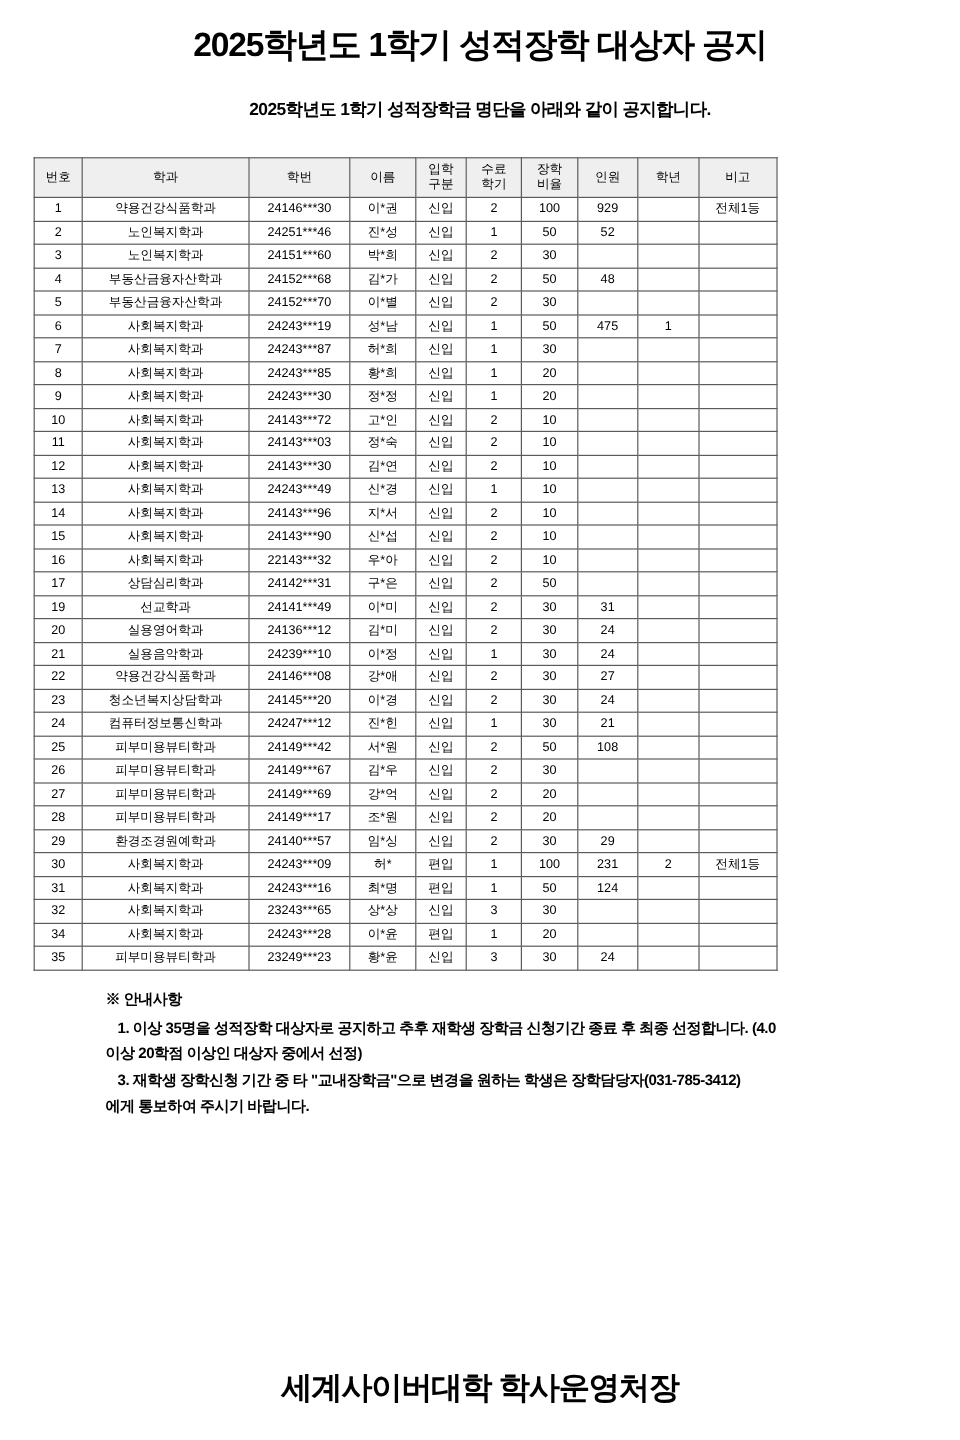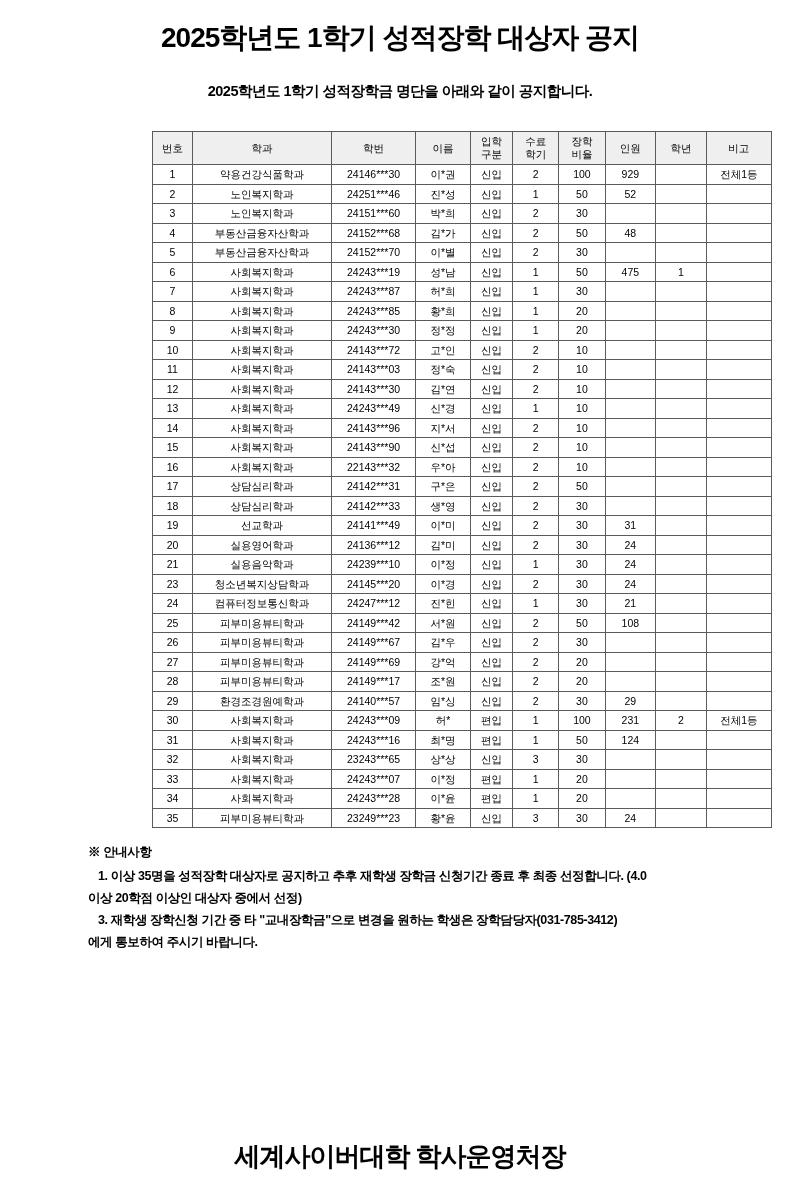--- a/index.html
+++ b/index.html
@@ -33,21 +33,21 @@
   .doc-subtitle {
     text-align: center;
     font-size: 14.5px;
     font-weight: bold;
     margin-top: 28px;
     letter-spacing: -0.5px;
   }
   .table-wrap {
     margin-top: 30px;
     display: flex;
-    justify-content: flex-end;
+    justify-content: flex-start;
   }
   table.sch {
     border-collapse: collapse;
     width: 620px;
     table-layout: fixed;
     font-size: 10.5px;
   }
   table.sch th, table.sch td {
     border: 1px solid #5b5b5b;
     text-align: center;
@@ -353,32 +353,20 @@
             <td>24142***31</td>
             <td>구*은</td>
             <td>신입</td>
             <td>2</td>
             <td>50</td>
             <td></td>
             <td></td>
             <td></td>
           </tr>
           <tr>
-            <td>18</td>
-            <td>상담심리학과</td>
-            <td>24142***33</td>
-            <td>생*영</td>
-            <td>신입</td>
-            <td>2</td>
-            <td>30</td>
-            <td></td>
-            <td></td>
-            <td></td>
-          </tr>
-          <tr>
             <td>19</td>
             <td>선교학과</td>
             <td>24141***49</td>
             <td>이*미</td>
             <td>신입</td>
             <td>2</td>
             <td>30</td>
             <td>31</td>
             <td></td>
             <td></td>
@@ -401,20 +389,32 @@
             <td>24239***10</td>
             <td>이*정</td>
             <td>신입</td>
             <td>1</td>
             <td>30</td>
             <td>24</td>
             <td></td>
             <td></td>
           </tr>
           <tr>
+            <td>22</td>
+            <td>약용건강식품학과</td>
+            <td>24146***08</td>
+            <td>강*애</td>
+            <td>신입</td>
+            <td>2</td>
+            <td>30</td>
+            <td>27</td>
+            <td></td>
+            <td></td>
+          </tr>
+          <tr>
             <td>23</td>
             <td>청소년복지상담학과</td>
             <td>24145***20</td>
             <td>이*경</td>
             <td>신입</td>
             <td>2</td>
             <td>30</td>
             <td>24</td>
             <td></td>
             <td></td>
@@ -516,32 +516,20 @@
             <td></td>
           </tr>
           <tr>
             <td>32</td>
             <td>사회복지학과</td>
             <td>23243***65</td>
             <td>상*상</td>
             <td>신입</td>
             <td>3</td>
             <td>30</td>
-            <td></td>
-            <td></td>
-            <td></td>
-          </tr>
-          <tr>
-            <td>33</td>
-            <td>사회복지학과</td>
-            <td>24243***07</td>
-            <td>이*정</td>
-            <td>편입</td>
-            <td>1</td>
-            <td>20</td>
             <td></td>
             <td></td>
             <td></td>
           </tr>
           <tr>
             <td>34</td>
             <td>사회복지학과</td>
             <td>24243***28</td>
             <td>이*윤</td>
             <td>편입</td>

